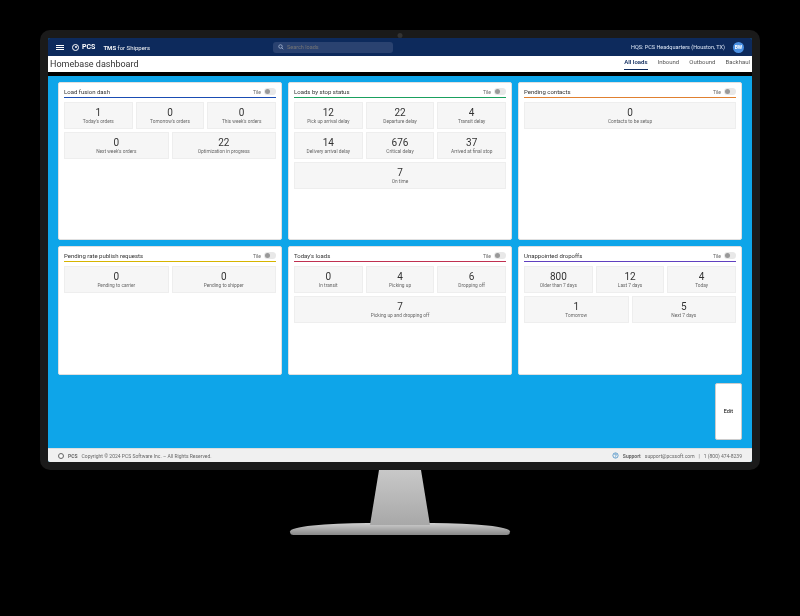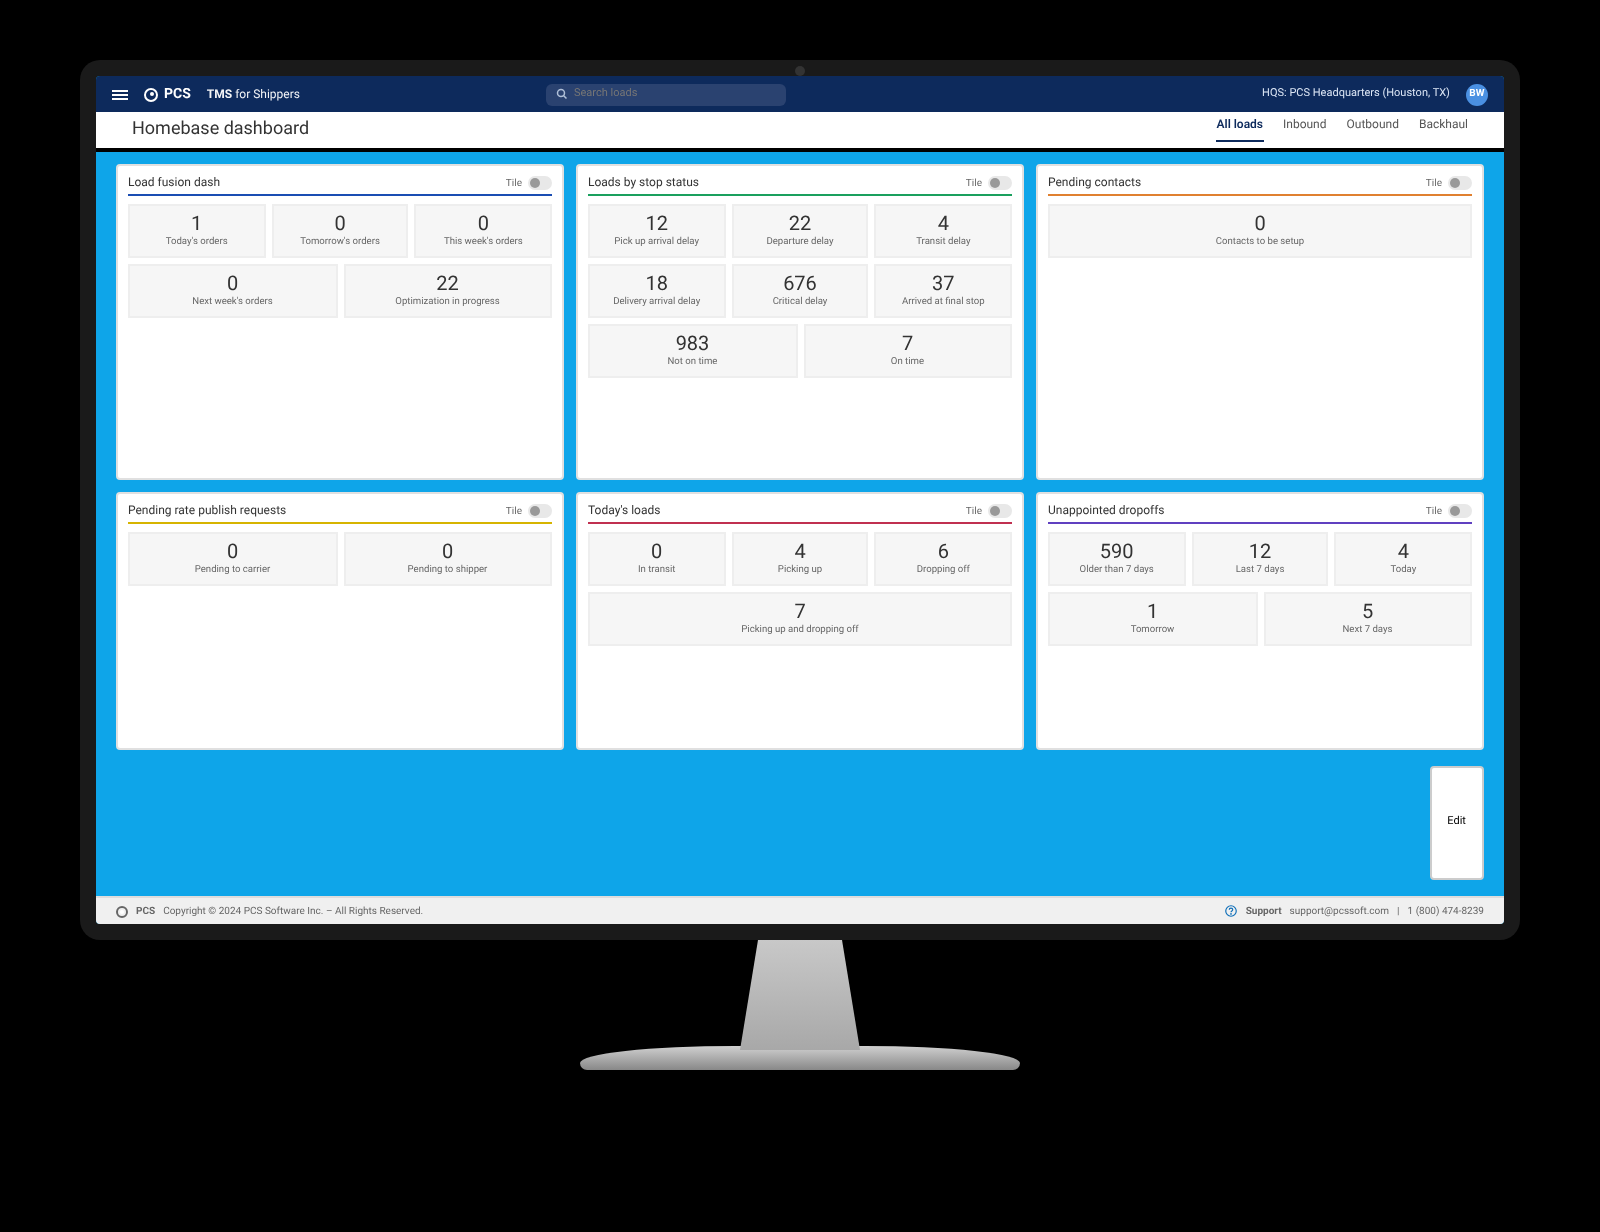--- a/index.html
+++ b/index.html
@@ -16,21 +16,21 @@
 .logo{display:flex;align-items:center;gap:3px;font-weight:700;font-size:7px}
 .logo-mark{width:7px;height:7px;border:1.5px solid #fff;border-radius:50%;position:relative}
 .logo-mark::after{content:'';position:absolute;width:2px;height:2px;background:#fff;border-radius:50%;top:50%;left:50%;transform:translate(-50%,-50%)}
 .product{font-size:6px;opacity:.95}
 .product b{font-weight:700}
 .search{flex:0 0 120px;margin-left:auto;margin-right:auto;background:#2a4270;border-radius:3px;height:11px;display:flex;align-items:center;padding:0 5px;gap:3px;color:#b0c0d8}
 .search svg{width:6px;height:6px}
 .search input{background:none;border:none;color:#b0c0d8;font-size:5.5px;outline:none;flex:1}
 .hq{margin-left:auto;font-size:5.5px;color:#dce6f5}
 .avatar{width:11px;height:11px;border-radius:50%;background:#4a90e2;display:flex;align-items:center;justify-content:center;font-size:5px;font-weight:700}
-.subhead{background:#fff;height:20px;display:flex;align-items:center;padding:0 18px;border-bottom:2px solid #000000}
+.subhead{background:#fff;height:20px;display:flex;align-items:center;padding:0 2px;border-bottom:4px solid #000000}
 .page-title{font-size:9px;font-weight:400;color:#333}
 .tabs{margin-left:auto;display:flex;gap:10px;font-size:6px;color:#555}
 .tab{padding-bottom:4px;cursor:pointer}
 .tab.active{border-bottom:1.5px solid #0d2a5c;color:#0d2a5c;font-weight:600}
 .content{flex:1;padding:6px 10px;display:grid;grid-template-columns:1fr 1fr 1fr;gap:6px}
 .panel{background:#fff;border:1px solid #e0e0e0;border-radius:2px;padding:5px}
 .panel-head{display:flex;align-items:center;margin-bottom:4px;padding-bottom:3px;position:relative}
 .panel-head::after{content:'';position:absolute;bottom:0;left:0;right:0;height:1px;background:var(--accent,#3366cc)}
 .panel-title{font-size:6px;color:#333}
 .tile-toggle{margin-left:auto;font-size:5px;color:#666;display:flex;align-items:center;gap:3px}
@@ -143,34 +143,30 @@
               </div>
             <div class="metric">
                 <div class="metric-val">22</div>
                 <div class="metric-lbl">Departure delay</div>
               </div>
             <div class="metric">
                 <div class="metric-val">4</div>
                 <div class="metric-lbl">Transit delay</div>
               </div>
             <div class="metric">
-                <div class="metric-val">18</div>
+                <div class="metric-val">14</div>
                 <div class="metric-lbl">Delivery arrival delay</div>
               </div>
             <div class="metric">
                 <div class="metric-val">676</div>
                 <div class="metric-lbl">Critical delay</div>
               </div>
             <div class="metric">
                 <div class="metric-val">37</div>
                 <div class="metric-lbl">Arrived at final stop</div>
-              </div>
-            <div class="metric half">
-                <div class="metric-val">983</div>
-                <div class="metric-lbl">Not on time</div>
               </div>
             <div class="metric half">
                 <div class="metric-val">7</div>
                 <div class="metric-lbl">On time</div>
               </div>
           </div>
         </div>
 
         <div class="panel p3">
           <div class="panel-head">
@@ -239,21 +235,21 @@
         <div class="panel p6">
           <div class="panel-head">
             <div class="panel-title">Unappointed dropoffs</div>
             <div class="tile-toggle">
                 <span>Tile</span>
                 <div class="toggle"></div>
               </div>
           </div>
           <div class="metrics">
             <div class="metric">
-                <div class="metric-val">590</div>
+                <div class="metric-val">800</div>
                 <div class="metric-lbl">Older than 7 days</div>
               </div>
             <div class="metric">
                 <div class="metric-val">12</div>
                 <div class="metric-lbl">Last 7 days</div>
               </div>
             <div class="metric">
                 <div class="metric-val">4</div>
                 <div class="metric-lbl">Today</div>
               </div>

